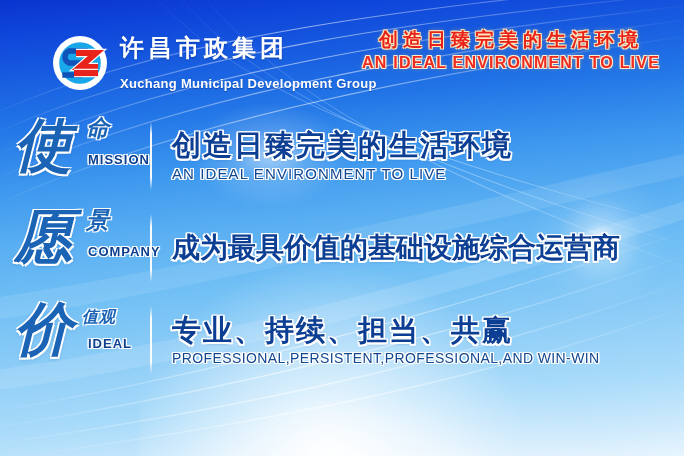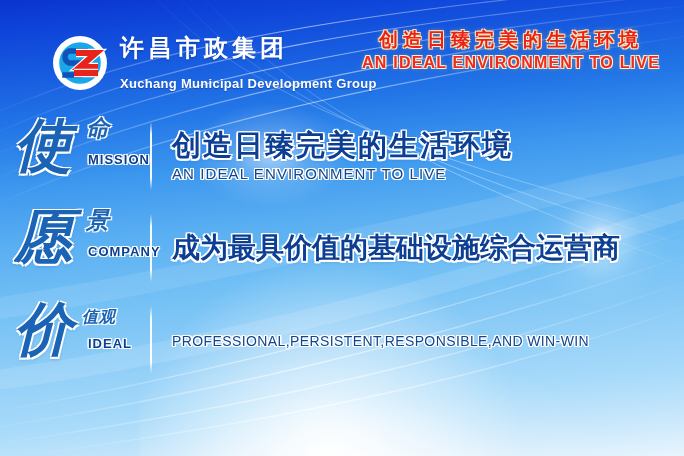--- a/index.html
+++ b/index.html
@@ -305,18 +305,19 @@
     </div>
 
     <div class="row">
       <div class="keyblock">
         <span class="key-big">价</span>
         <span class="key-small" style="font-size:16px;left:82px;top:8px;margin-top:7px;">值观</span>
         <span class="key-en">IDEAL</span>
       </div>
       <div class="divider"></div>
       <div class="texts">
-        <div class="t-en small">PROFESSIONAL,PERSISTENT,RESPONSIBLE,AND WIN-WIN</div>
+        <div class="t-cn">专业、持续、担当、共赢</div>
+        <div class="t-en small">PROFESSIONAL,PERSISTENT,PROFESSIONAL,AND WIN-WIN</div>
       </div>
     </div>
 
   </div>
 </div>
 
 </body></html>

